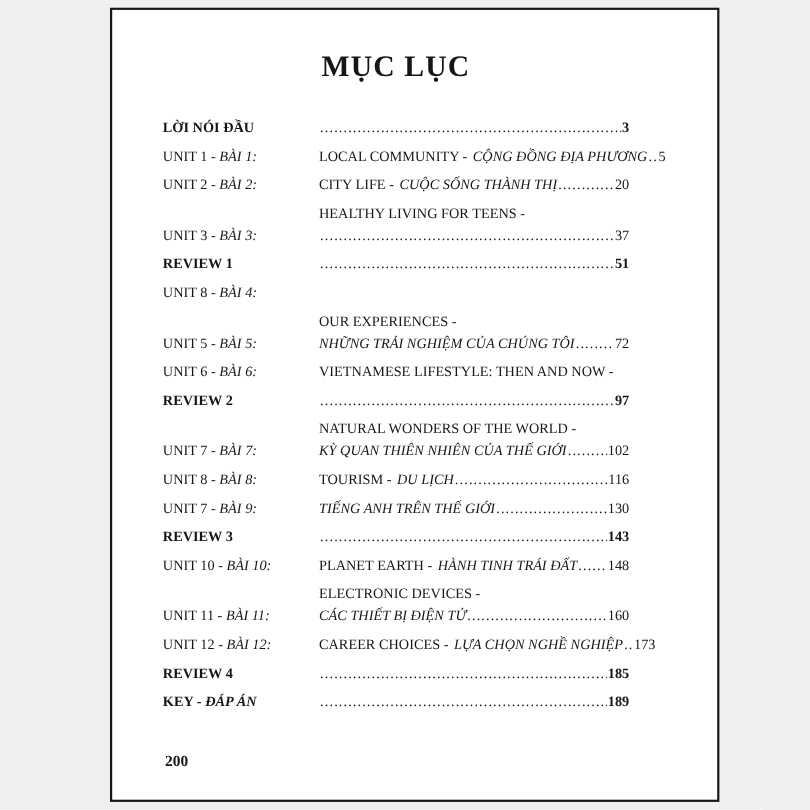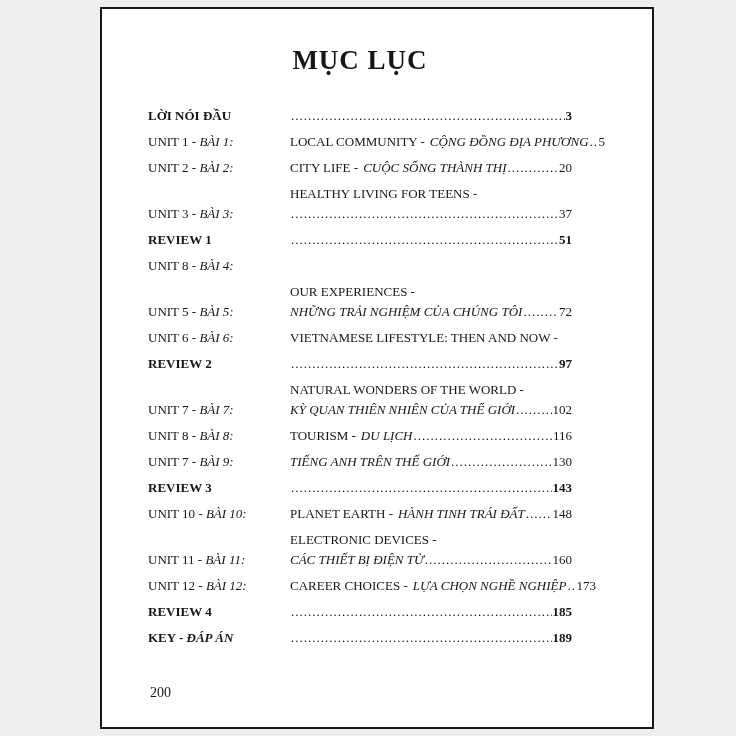--- a/index.html
+++ b/index.html
@@ -39,21 +39,21 @@
   .en + .vi { margin-left: 5px; }
   .dots { flex: 1 1 auto; min-width: 8px; overflow: hidden; white-space: nowrap; margin: 0 1px; }
   .dots::after {
     content: "....................................................................................................................";
     letter-spacing: 1px; font-weight: normal;
   }
   .pg { white-space: nowrap; }
   .bold .lbl, .bold .pg { font-weight: bold; }
   .footer {
     position: absolute; left: 48px; bottom: 26px;
-    font-size: 14px; font-weight: normal;
+    font-size: 14px; font-weight: bold;
   }
 </style>
 </head>
 <body>
 
 <div class="scan">
   <div class="sheet">
     <div class="content">
 
       <div class="title">MỤC LỤC</div>

